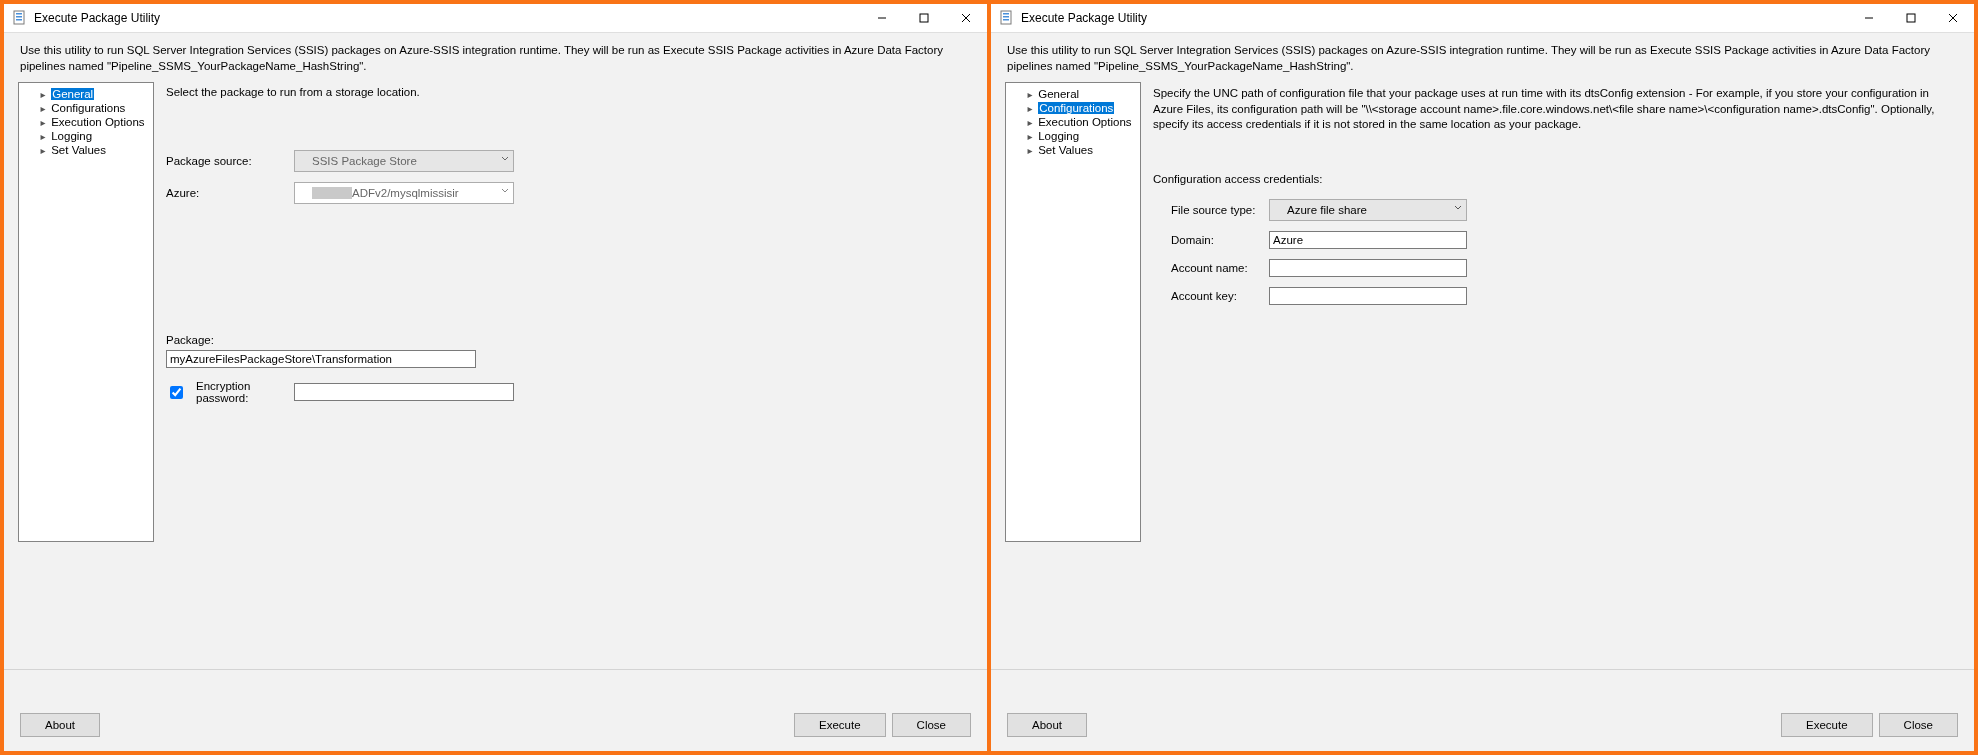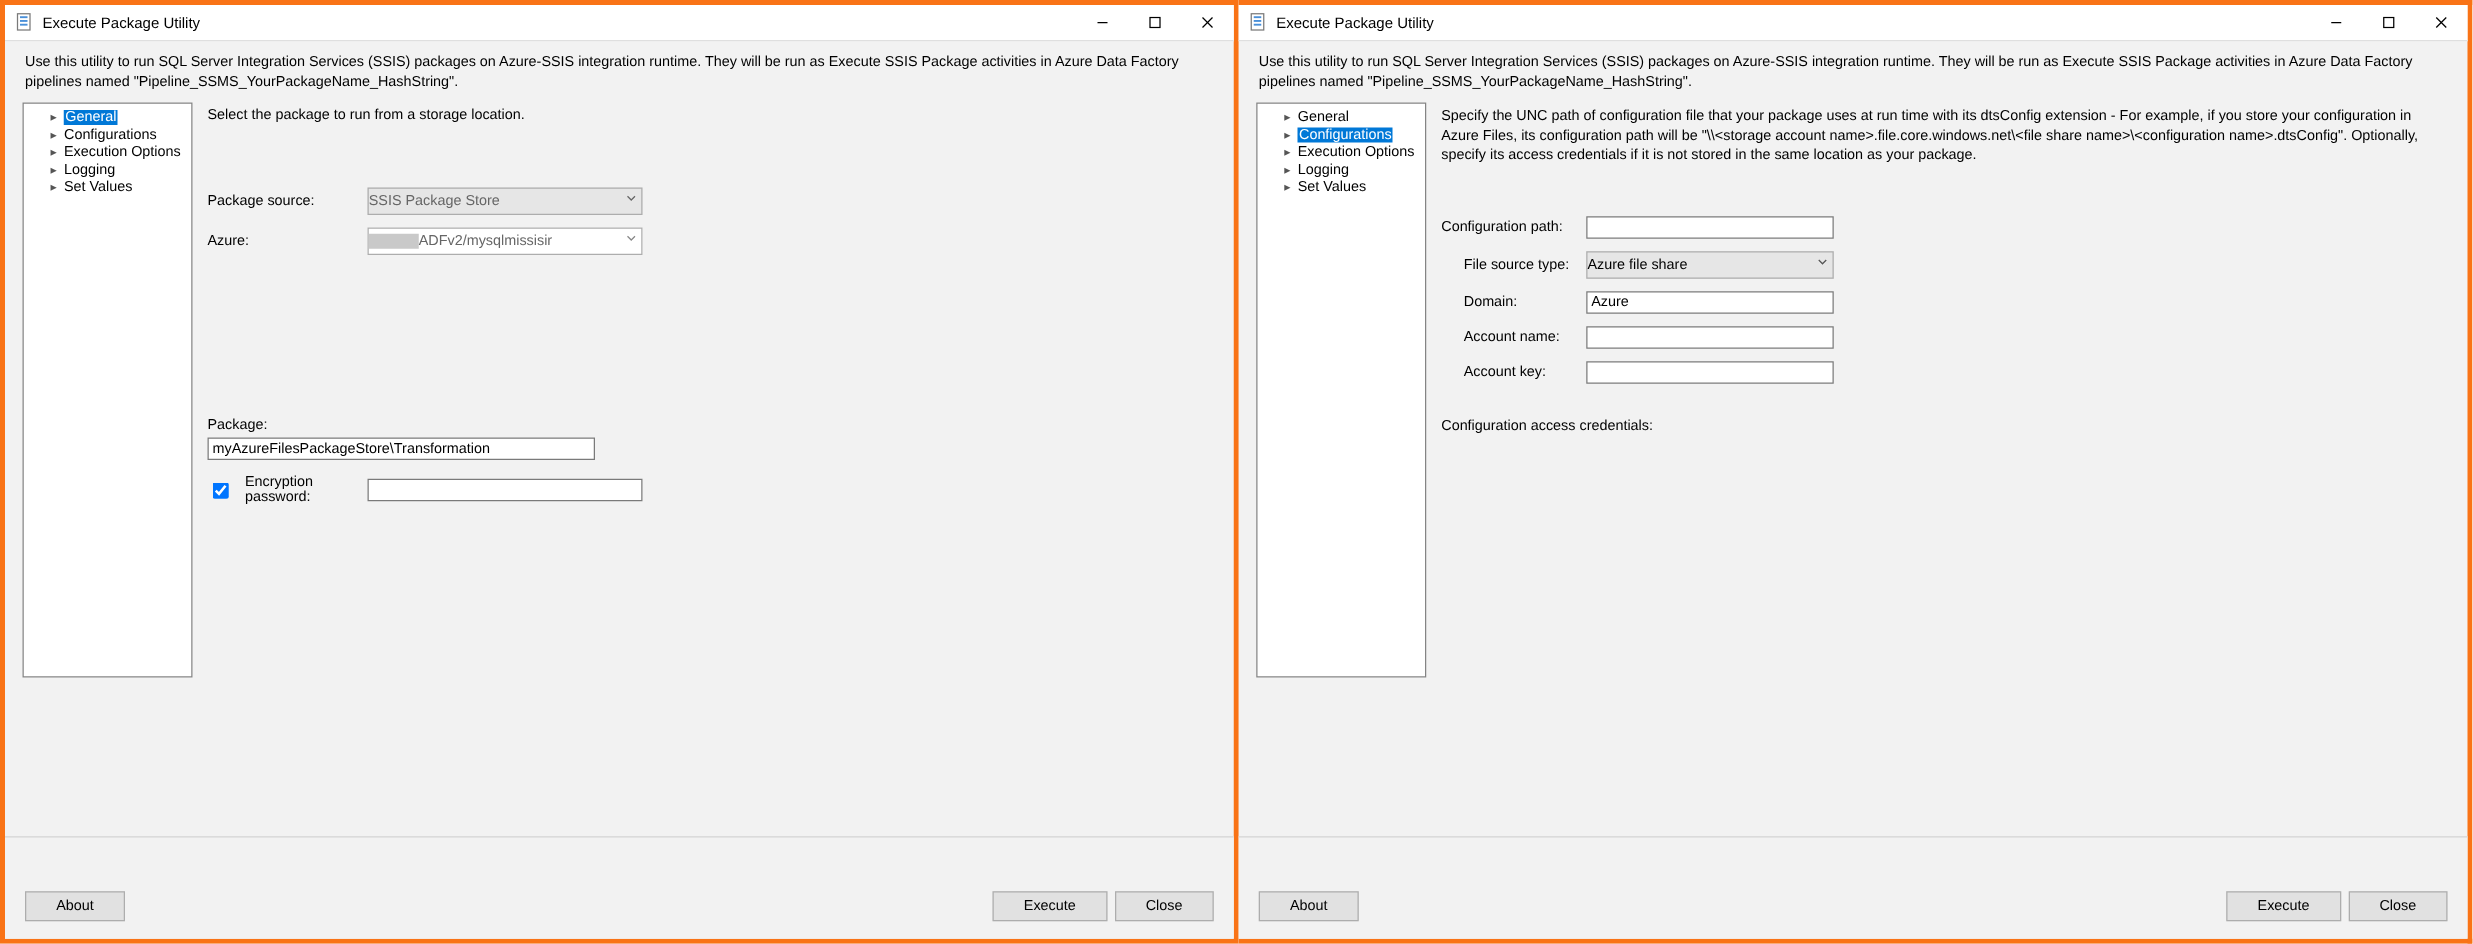--- a/index.html
+++ b/index.html
@@ -20,21 +20,21 @@
 .nav-item{padding:1px 3px;cursor:pointer;white-space:nowrap;}
 .nav-item .chev{display:inline-block;width:10px;text-align:center;color:#555;font-size:10px;}
 .nav-item.sel{}
 .nav-item.sel .lbl{background:#0078d7;color:#fff;padding:0 1px;}
 
 .content{flex:1;padding-top:4px;}
 .content .instr{margin-bottom:52px;}
 .row{display:flex;align-items:center;margin-bottom:10px;}
 .row label{width:128px;}
 input[type=text],input[type=password]{height:18px;border:1px solid #7a7a7a;background:#fff;padding:0 3px;font:inherit;box-sizing:border-box;}
-.combo{height:22px;border:1px solid #adadad;background:#e6e6e6;display:flex;align-items:center;padding:0 0;position:relative;box-sizing:border-box;width:220px;text-align:center;}
+.combo{height:22px;border:1px solid #adadad;background:#e6e6e6;display:flex;align-items:center;padding:0 17px;position:relative;box-sizing:border-box;width:220px;text-align:center;}
 .combo.white{background:#fff;}
 .combo .arrow{position:absolute;right:4px;top:4px;color:#555;}
 .combo.disabled{color:#666;}
 .package-block{margin-top:130px;}
 .footer{display:flex;padding:14px 16px 14px 16px;border-top:1px solid #d4d4d4;background:#f2f2f2;}
 .btn{height:24px;min-width:74px;border:1px solid #adadad;background:#e1e1e1;display:inline-flex;align-items:center;justify-content:center;padding:0 24px;cursor:pointer;font:inherit;box-sizing:border-box;margin-top:29px;}
 .btn+ .btn{margin-left:6px;}
 svg{display:block;}
 .redact{display:inline-block;width:40px;height:12px;background:#c9c9c9;vertical-align:middle;}
 </style>
@@ -173,24 +173,22 @@
         <div class="nav-item"><span class="chev">▸</span> <span class="lbl">General</span></div>
         <div class="nav-item sel"><span class="chev">▸</span> <span class="lbl">Configurations</span></div>
         <div class="nav-item"><span class="chev">▸</span> <span class="lbl">Execution Options</span></div>
         <div class="nav-item"><span class="chev">▸</span> <span class="lbl">Logging</span></div>
         <div class="nav-item"><span class="chev">▸</span> <span class="lbl">Set Values</span></div>
       </div>
 
       <div class="content">
         <div class="instr" style="margin-bottom:40px;line-height:1.35;">Specify the UNC path of configuration file that your package uses at run time with its dtsConfig extension - For example, if you store your configuration in Azure Files, its configuration path will be "\\&lt;storage account name&gt;.file.core.windows.net\&lt;file share name&gt;\&lt;configuration name&gt;.dtsConfig".  Optionally, specify its access credentials if it is not stored in the same location as your package.</div>
 
-        <div class="row">
-          <label style="width:116px;">Configuration path:</label>
-          <input type="text" style="width: 198px;" value="">
-        </div>
+
+        <div style="margin-top:28px;margin-bottom:14px;">Configuration access credentials:</div>
 
         <div style="padding-left:18px;">
           <div class="row">
             <label style="width:98px;">File source type:</label>
             <div class="combo" style="width:198px;">
               <span>Azure file share</span>
               <span class="arrow">
                   <svg width="8" height="8">
                     <path d="M1 2 L4 5 L7 2" fill="none" stroke="#555" stroke-width="1"></path>
                   </svg>
@@ -203,22 +201,20 @@
           </div>
           <div class="row">
             <label style="width:98px;">Account name:</label>
             <input type="text" style="width: 198px;" value="">
           </div>
           <div class="row">
             <label style="width:98px;">Account key:</label>
             <input type="text" style="width: 198px;" value="">
           </div>
         </div>
-
-        <div style="margin-top:28px;margin-bottom:14px;">Configuration access credentials:</div>
       </div>
     </div>
 
     <div class="footer">
       <button class="btn">About</button>
       <div style="flex:1"></div>
       <button class="btn">Execute</button>
       <button class="btn">Close</button>
     </div>
   </div>

